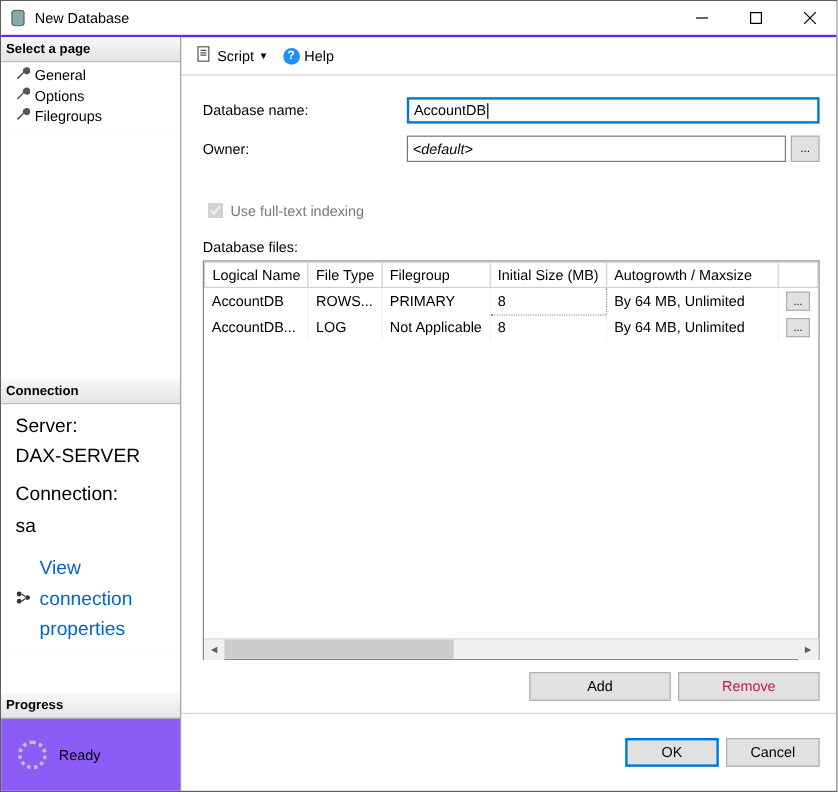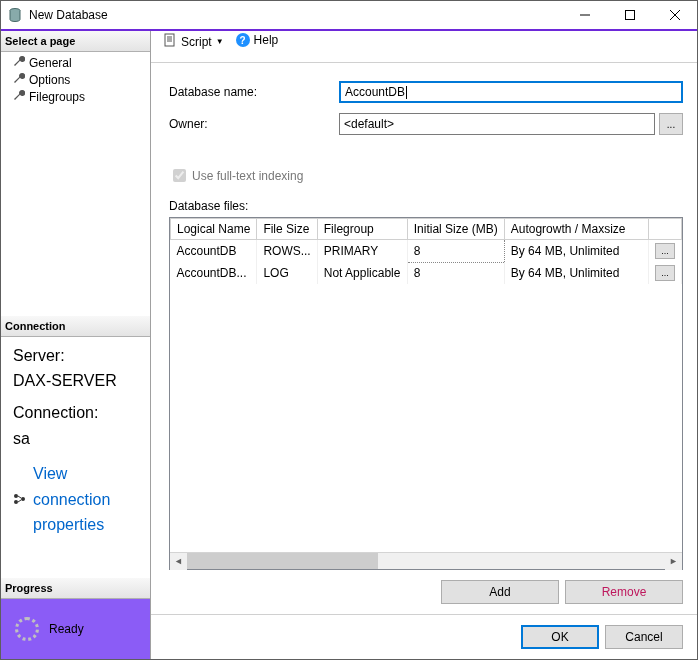--- a/index.html
+++ b/index.html
@@ -22,29 +22,29 @@
 
   .conn-body { background:#fff; padding:6px 4px 8px 12px; font-size:16px; line-height:1.6; }
   .conn-link { color:#0066cc; cursor:pointer; }
   .conn-link-row { display:flex; align-items:center; margin-top:10px; }
   .conn-link-row .icon { margin-right:6px; }
 
   .progress-body { background:#8b5cf6; padding:10px 10px 10px 14px; display:flex; align-items:center; height:60px; }
   .progress-body .spinner { width:24px; height:24px; border:3px dotted #c0c0c0; border-radius:50%; margin-right:10px; }
 
   .main { flex:1; display:flex; flex-direction:column; min-width:0; }
-  .toolbar { height:32px; border-bottom:1px solid #d0d0d0; display:flex; align-items:flex-start; padding:0 8px; gap:4px; }
+  .toolbar { height:32px; border-bottom:1px solid #d0d0d0; display:flex; align-items:center; padding:0 8px; gap:4px; }
   .toolbar .tb-item { display:flex; align-items:center; gap:4px; padding:2px 4px; cursor:pointer; border-radius:2px; }
   .help-icon { width:14px; height:14px; background:#1e90ff; border-radius:50%; color:#fff; font-weight:bold; font-size:10px; display:flex; align-items:center; justify-content:center; }
   .dropdown-glyph { font-size:8px; }
 
   .content { flex:1; padding:18px 14px 10px 18px; display:flex; flex-direction:column; min-height:0; }
   .form-row { display:flex; align-items:center; margin-bottom:10px; }
   .form-row label { width:170px; font-size:12px; }
-  .form-row input[type=text] { flex:1; height:22px; border:1px solid #7a7a7a; padding:0 4px; font-size:12px; }
+  .form-row input[type=text] { flex:1; height:22px; border:1px solid #7a7a7a; padding:0 4px; font-size:12px;font-style:italic; }
   .ellipsis-btn { width:24px; height:22px; margin-left:4px; border:1px solid #adadad; background:#e1e1e1; cursor:pointer; display:flex; align-items:center; justify-content:center; font-size:10px; }
 
   .checkbox-row { display:flex; align-items:center; margin:21px 0 14px 0; color:#787878; }
   .checkbox-row input { margin-right:6px; }
 
   .files-label { margin-bottom:4px; font-size:12px; }
 
   .grid-wrap { flex:1; border:1px solid #828790; display:flex; flex-direction:column; min-height:0; }
   .grid { flex:1; overflow:hidden; }
   table.grid-table { border-collapse:collapse; width:100%; font-size:12px; }
@@ -55,21 +55,21 @@
 
   .hscroll { height:17px; background:#f0f0f0; border-top:1px solid #d4d4d4; display:flex; align-items:center; }
   .hscroll .arrow { width:17px; height:17px; background:#f0f0f0; display:flex; align-items:center; justify-content:center; cursor:pointer; font-size:9px; color:#606060; }
   .hscroll .track { flex:1; height:100%; background:#f0f0f0; position:relative; }
   .hscroll .thumb { position:absolute; left:0; top:0; height:100%; width:40%; background:#cdcdcd; }
 
   .grid-btns { display:flex; justify-content:flex-end; gap:6px; margin-top:10px; }
   .grid-btns button { width:118px; height:24px; border:1px solid #adadad; background:#e1e1e1; font-size:12px; cursor:pointer; }
   .grid-btns button:disabled { color:#be185d; cursor:default; background:#e1e1e1; border-color:#adadad; }
 
-  .footer { border-top:1px solid #d0d0d0; padding:10px 14px; display:flex; justify-content:flex-end; gap:6px; }
+  .footer { border-top:1px solid #d0d0d0; padding:20px 14px; display:flex; justify-content:flex-end; gap:6px; }
   .footer button { width:78px; height:24px; border:1px solid #adadad; background:#e1e1e1; font-size:12px; cursor:pointer; }
   .footer button.primary { border:2px solid #0078d7; }
 
   .filler { flex:1; background:#fff; }
 
   .caret { display:inline-block; width:0; height:13px; border-left:1px solid #000; vertical-align:middle; margin-left:1px; }
 </style>
 </head>
 <body>
 
@@ -195,21 +195,21 @@
         </div>
 
         <div class="files-label">Database files:</div>
 
         <div class="grid-wrap">
           <div class="grid">
             <table class="grid-table">
               <thead>
                 <tr>
                   <th style="width:86px">Logical Name</th>
-                  <th style="width:60px">File Size</th>
+                  <th style="width:60px">File Type</th>
                   <th style="width:90px">Filegroup</th>
                   <th style="width:96px">Initial Size (MB)</th>
                   <th>Autogrowth / Maxsize</th>
                   <th style="width:26px"></th>
 
                 </tr>
               </thead>
               <tbody>
                 <tr>
                   <td>AccountDB</td>

